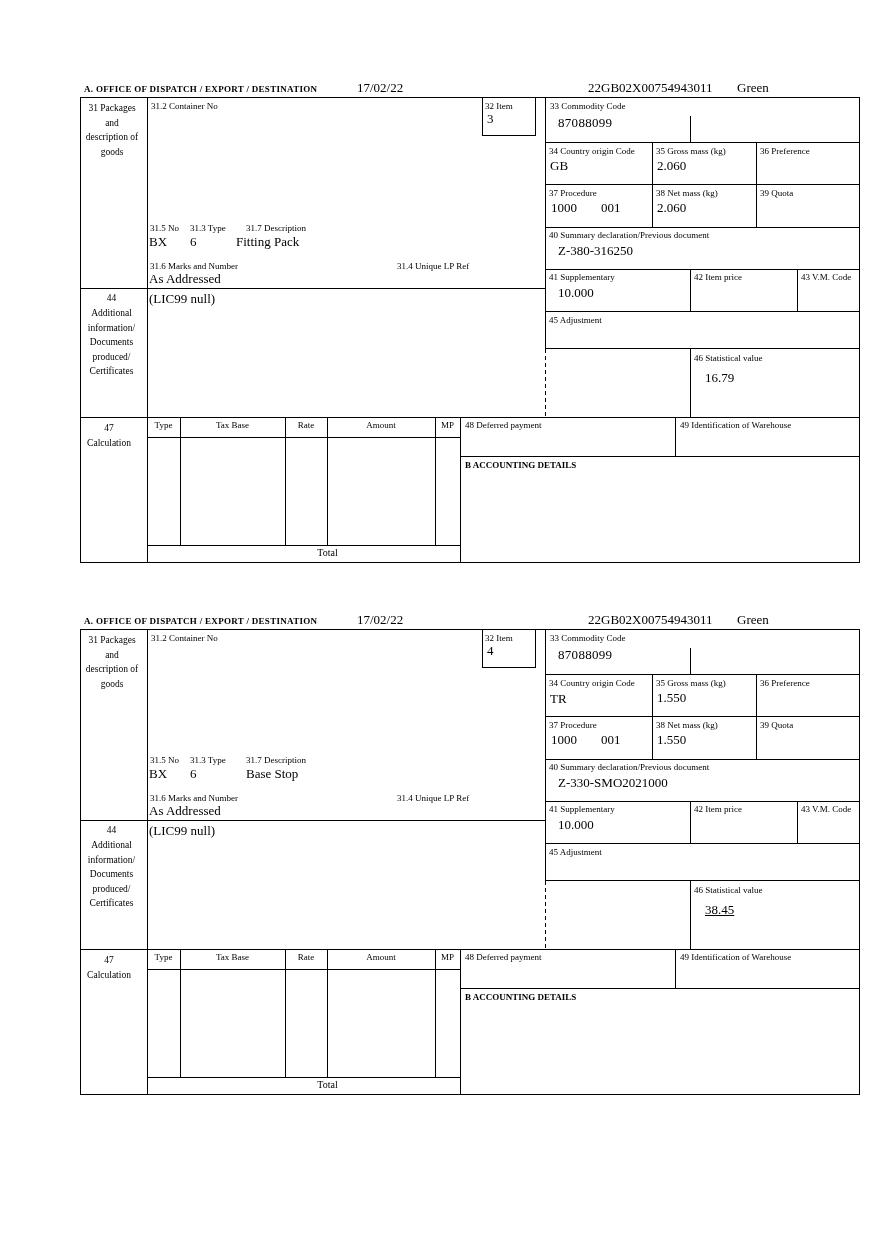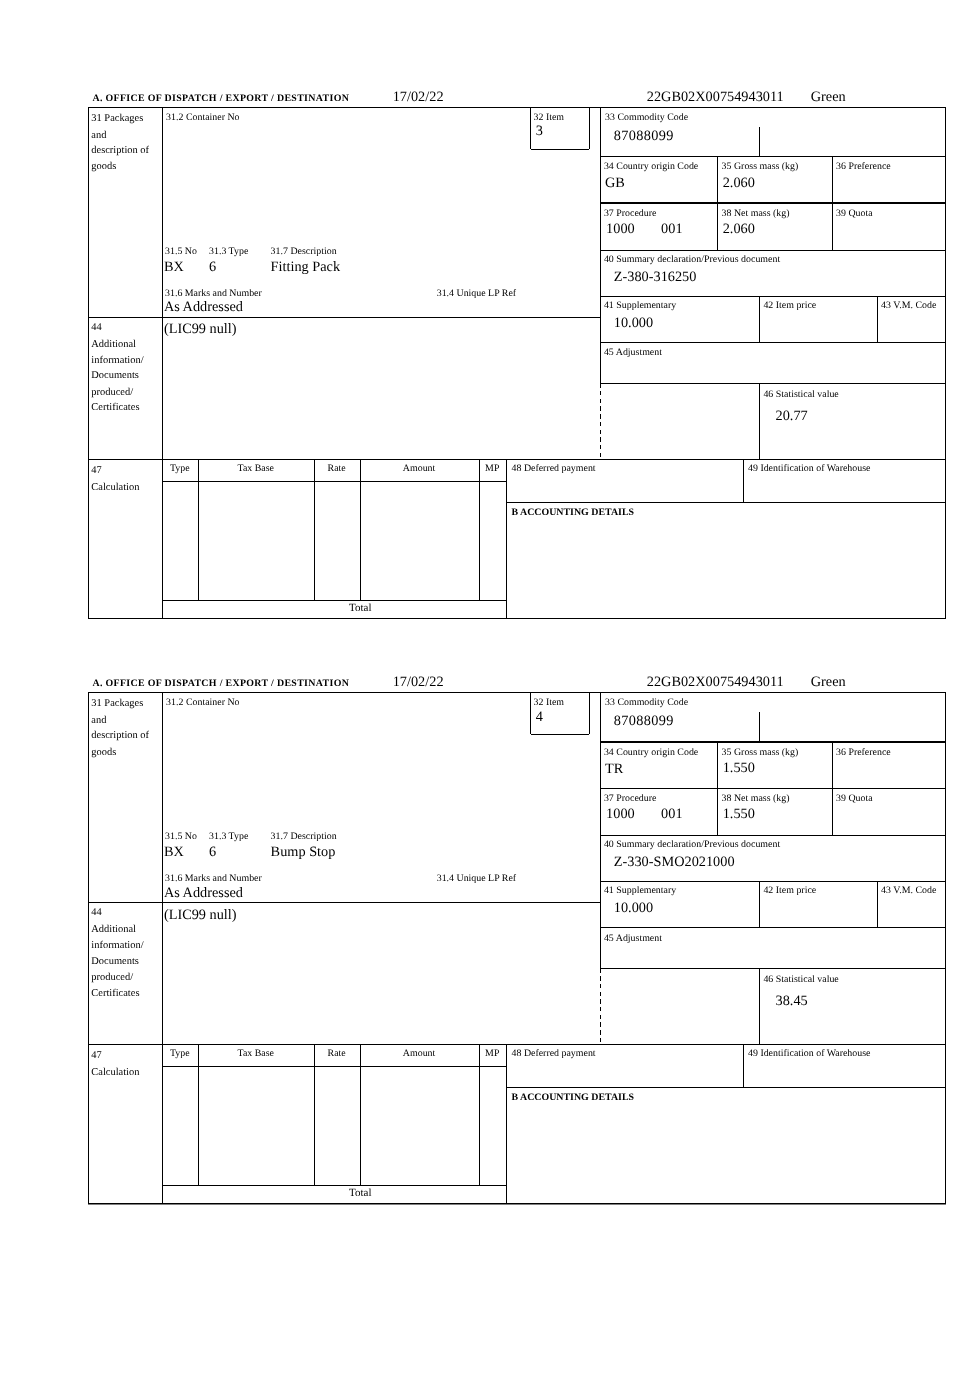--- a/index.html
+++ b/index.html
@@ -5,21 +5,21 @@
   html,body{margin:0;padding:0;}
   body{
     width:882px;height:1250px;background:#ffffff;position:relative;
     font-family:"Liberation Serif","DejaVu Serif",serif;color:#000;overflow:hidden;
   }
   .sheet{position:absolute;left:80px;width:781px;height:483px;}
   .sheet .grid{position:absolute;left:0;top:0;}
   .sheet span{position:absolute;display:block;white-space:nowrap;}
   .lbl{font-size:9px;line-height:10px;}
   .lbl10{font-size:10px;line-height:11px;}
-  .wrap{font-size:9.5px;line-height:14.5px;white-space:normal !important;}
+  .wrap{font-size:9.5px;line-height:14.5px;white-space:normal !important;text-align:center;}
   .val{font-size:13px;line-height:14px;}
   .b{font-weight:bold;}
   .ctr{text-align:center;}
   .ls{letter-spacing:0.3px;font-family:Liberation Serif, serif;}
 </style>
 </head>
 <body>
 
 <div id="sheets">
   <section class="sheet" style="top: 80px;">
@@ -42,21 +42,21 @@
 
     <span class="lbl" style="left:71px;top:21px;">31.2 Container No</span>
     <span class="lbl" style="left:405px;top:21px;">32 Item</span>
     <span class="val" style="left:407px;top:32px;">3</span>
 
     <span class="lbl" style="left:70px;top:143px;">31.5 No</span>
     <span class="lbl" style="left:110px;top:143px;">31.3 Type</span>
     <span class="lbl" style="left:166px;top:143px;">31.7 Description</span>
     <span class="val" style="left:69px;top:155px;">BX</span>
     <span class="val" style="left:110px;top:155px;">6</span>
-    <span class="val" style="left:166px;top:155px;">Fitting Pack</span>
+    <span class="val" style="left:156px;top:155px;">Fitting Pack</span>
 
     <span class="lbl" style="left:70px;top:181px;">31.6 Marks and Number</span>
     <span class="lbl" style="left:317px;top:181px;">31.4 Unique LP Ref</span>
     <span class="val" style="left:69px;top:192px;">As Addressed</span>
 
     <span class="val" style="left:69px;top:212px;">(LIC99 null)</span>
 
     <span class="lbl" style="left:470px;top:21px;">33 Commodity Code</span>
     <span class="val ls" style="left:478px;top:36px;">87088099</span>
 
@@ -77,21 +77,21 @@
     <span class="val" style="left:478px;top:164px;">Z-380-316250</span>
 
     <span class="lbl" style="left:469px;top:192px;">41 Supplementary</span>
     <span class="val" style="left:478px;top:206px;">10.000</span>
     <span class="lbl" style="left:614px;top:192px;">42 Item price</span>
     <span class="lbl" style="left:721px;top:192px;">43 V.M. Code</span>
 
     <span class="lbl" style="left:469px;top:235px;">45 Adjustment</span>
 
     <span class="lbl" style="left:614px;top:273px;">46 Statistical value</span>
-    <span class="val" style="left:625px;top:291px;">20.77</span>
+    <span class="val" style="left:625px;top:291px;">16.79</span>
 
     <span class="lbl ctr" style="left:67px;top:340px;width:33px;">Type</span>
     <span class="lbl ctr" style="left:100px;top:340px;width:105px;">Tax Base</span>
     <span class="lbl ctr" style="left:205px;top:340px;width:42px;">Rate</span>
     <span class="lbl ctr" style="left:247px;top:340px;width:108px;">Amount</span>
     <span class="lbl ctr" style="left:355px;top:340px;width:25px;">MP</span>
     <span class="lbl10 ctr" style="left:205px;top:467px;width:85px;">Total</span>
 
     <span class="lbl" style="left:385px;top:340px;">48 Deferred payment</span>
     <span class="lbl" style="left:600px;top:340px;">49 Identification of Warehouse</span>
@@ -119,21 +119,21 @@
 
     <span class="lbl" style="left:71px;top:21px;">31.2 Container No</span>
     <span class="lbl" style="left:405px;top:21px;">32 Item</span>
     <span class="val" style="left:407px;top:32px;">4</span>
 
     <span class="lbl" style="left:70px;top:143px;">31.5 No</span>
     <span class="lbl" style="left:110px;top:143px;">31.3 Type</span>
     <span class="lbl" style="left:166px;top:143px;">31.7 Description</span>
     <span class="val" style="left:69px;top:155px;">BX</span>
     <span class="val" style="left:110px;top:155px;">6</span>
-    <span class="val" style="left:166px;top:155px;">Bump Stop</span>
+    <span class="val" style="left:166px;top:155px;">Base Stop</span>
 
     <span class="lbl" style="left:70px;top:181px;">31.6 Marks and Number</span>
     <span class="lbl" style="left:317px;top:181px;">31.4 Unique LP Ref</span>
     <span class="val" style="left:69px;top:192px;">As Addressed</span>
 
     <span class="val" style="left:69px;top:212px;">(LIC99 null)</span>
 
     <span class="lbl" style="left:470px;top:21px;">33 Commodity Code</span>
     <span class="val ls" style="left:478px;top:36px;">87088099</span>
 
@@ -154,21 +154,21 @@
     <span class="val" style="left:478px;top:164px;">Z-330-SMO2021000</span>
 
     <span class="lbl" style="left:469px;top:192px;">41 Supplementary</span>
     <span class="val" style="left:478px;top:206px;">10.000</span>
     <span class="lbl" style="left:614px;top:192px;">42 Item price</span>
     <span class="lbl" style="left:721px;top:192px;">43 V.M. Code</span>
 
     <span class="lbl" style="left:469px;top:235px;">45 Adjustment</span>
 
     <span class="lbl" style="left:614px;top:273px;">46 Statistical value</span>
-    <span class="val" style="left:625px;top:291px;">38.45</span>
+    <span class="val" style="left:625px;top:291px;text-decoration:underline;">38.45</span>
 
     <span class="lbl ctr" style="left:67px;top:340px;width:33px;">Type</span>
     <span class="lbl ctr" style="left:100px;top:340px;width:105px;">Tax Base</span>
     <span class="lbl ctr" style="left:205px;top:340px;width:42px;">Rate</span>
     <span class="lbl ctr" style="left:247px;top:340px;width:108px;">Amount</span>
     <span class="lbl ctr" style="left:355px;top:340px;width:25px;">MP</span>
     <span class="lbl10 ctr" style="left:205px;top:467px;width:85px;">Total</span>
 
     <span class="lbl" style="left:385px;top:340px;">48 Deferred payment</span>
     <span class="lbl" style="left:600px;top:340px;">49 Identification of Warehouse</span>

